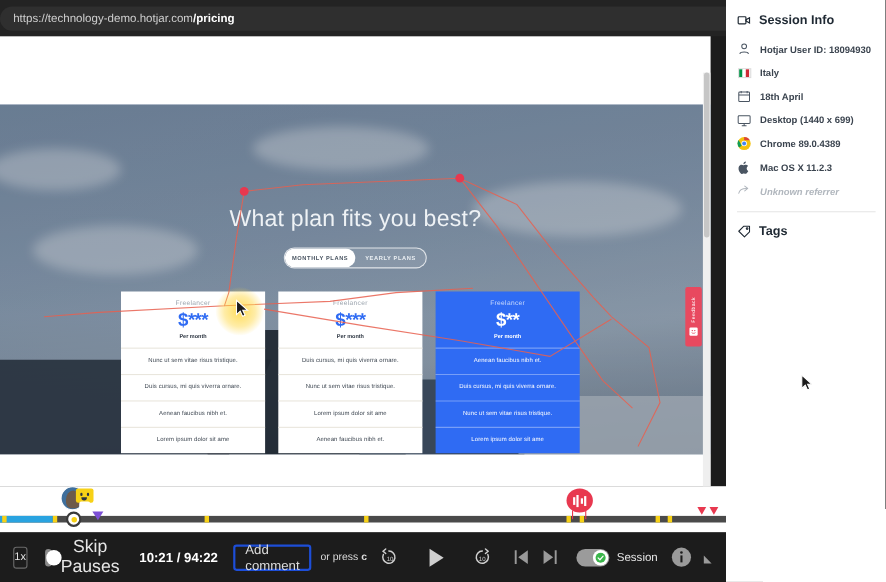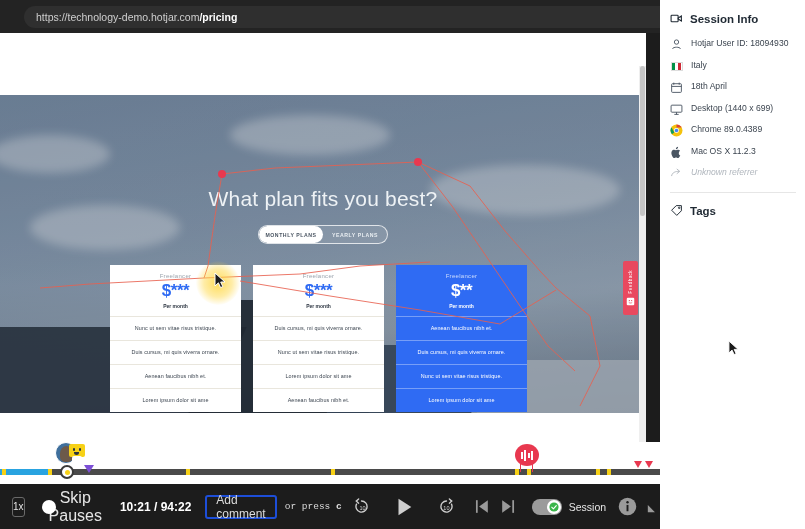--- a/index.html
+++ b/index.html
@@ -7,21 +7,21 @@
     width: 805px; height: 529px;
     font-family: "Liberation Sans", sans-serif;
     overflow: hidden; background: #1c1c1c;
   }
   #app { position: relative; width: 805px; height: 529px; }
 
   
   #player { position: absolute; left: 0; top: 0; width: 660px; height: 529px; background: #1c1c1c; }
 
   
-  #urlbar-wrap { position: absolute; left: 0; top: 0; width: 776px; height: 33px; background: #232323; display: flex; align-items: center; padding: 0 24px; }
+  #urlbar-wrap { position: absolute; left: 0; top: 0; width: 776px; height: 33px; background: #232323; display: flex; align-items: center; padding: 0 0; }
   #urlbar { flex: 1; height: 22px; background: #2f2f2f; border-radius: 11px; display: flex; align-items: center; padding: 0 12px; overflow: hidden; }
   #urlbar .url-text { font-size: 10.5px; color: #cfcfcf; white-space: nowrap; }
   #urlbar .url-path { color: #fff; font-weight: bold; }
   .urlbar-icon { width: 26px; height: 26px; display: flex; align-items: center; justify-content: center; margin-left: 2px; }
   .urlbar-icon svg { display: block; }
 
   
   #viewport { position: absolute; left: 0; top: 33px; width: 646px; height: 409px; background: #fff; overflow: hidden; }
   #hero { position: absolute; left: 0; top: 62px; width: 646px; height: 318px; overflow: hidden;
           background:
@@ -92,32 +92,32 @@
   .red-flag { position: absolute; top: 19px; width: 0; height: 0; border-left: 4px solid transparent; border-right: 4px solid transparent; border-top: 7px solid #e8384f; }
 
   
   #controls { position: absolute; left: 0; top: 484px; width: 660px; height: 45px; background: #1c1c1c; display: flex; align-items: center; padding: 0 6px; }
   .speed-btn { width: 30px; height: 20px; border: 1px solid #6a6a6a; border-radius: 3px; color: #e6e6e6; font-size: 10px; display: flex; align-items: center; justify-content: center; margin-left: 6px; }
   .switch { width: 28px; height: 16px; border-radius: 8px; background: #8a8a8a; position: relative; margin-left: 16px; }
   .switch .knob { position: absolute; left: 1px; top: 1px; width: 14px; height: 14px; border-radius: 50%; background: #fff; }
   .skip-label { margin-left: 8px; font-size: 16px; color: #e6e6e6; line-height: 1.1; text-align: center; }
   .time { margin-left: 18px; font-size: 12px; font-weight: bold; color: #fff; white-space: nowrap; }
   .comment-btn { margin-left: 14px; height: 24px; border: 2px solid #1d4ed8; border-radius: 3px; color: #dcdcdc; font-size: 12px; display: flex; align-items: center; padding: 0 9px; }
-  .press-c { margin-left: 8px; font-size: 9.5px; color: #dcdcdc; white-space: nowrap; font-family: Liberation Mono, monospace; }
+  .press-c { margin-left: 8px; font-size: 9.5px; color: #dcdcdc; white-space: nowrap; }
   .press-c b { font-weight: bold; }
   .ctl-icon { display: flex; align-items: center; justify-content: center; }
   .autoplay { display: flex; align-items: center; margin-left: 14px; }
   .autoplay .ap-switch { width: 30px; height: 16px; border-radius: 8px; background: #9b9b9b; position: relative; }
   .autoplay .ap-knob { position: absolute; right: 1px; top: 1px; width: 14px; height: 14px; border-radius: 50%; background: #fff; display: flex; align-items: center; justify-content: center; }
   .autoplay .ap-label { margin-left: 7px; font-size: 10.5px; color: #e6e6e6; }
 
   
   #sidebar { position: absolute; left: 660px; top: 0; width: 145px; height: 529px; background: #fff; padding: 12px 0 0 10px; }
   .sb-title { display: flex; align-items: center; gap: 7px; font-size: 11.5px; font-weight: bold; color: #1f2933; margin-bottom: 13px; }
-  .sb-row { display: flex; gap: 8px; margin-bottom: 8.5px; font-size: 8.6px; color: #3b444f; }
+  .sb-row { display: flex; align-items: center; gap: 8px; margin-bottom: 8.5px; font-size: 8.6px; color: #3b444f; font-weight: bold; }
   .sb-ico { width: 13px; height: 13px; display: flex; align-items: center; justify-content: center; flex: none; }
   .sb-row.muted { color: #b0b6bd; font-style: italic; }
   .sb-sep { width: 126px; height: 1px; background: #e6e6e6; margin: 12px 0 11px; }
   .flag-it { width: 12px; height: 9px; display: flex; border: .5px solid #ddd; }
   .flag-it i { flex: 1; }
   #sb-cursor { position: absolute; left: 68px; top: 340px; }
 </style>
 </head>
 <body>
 

